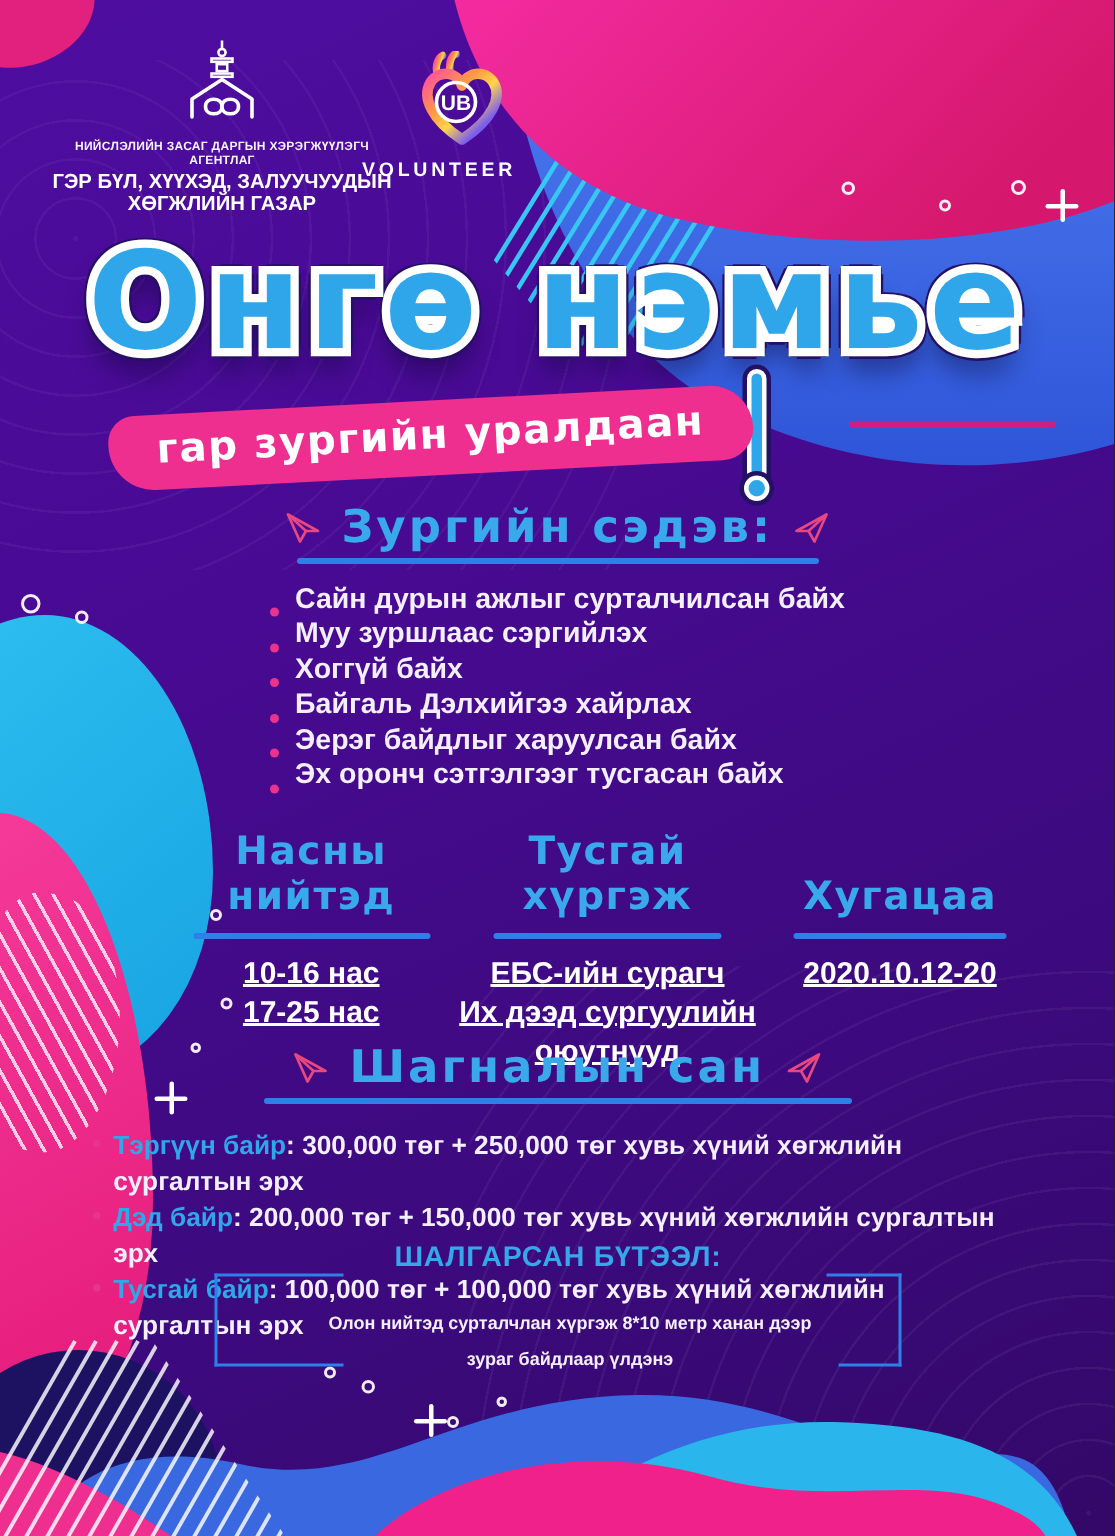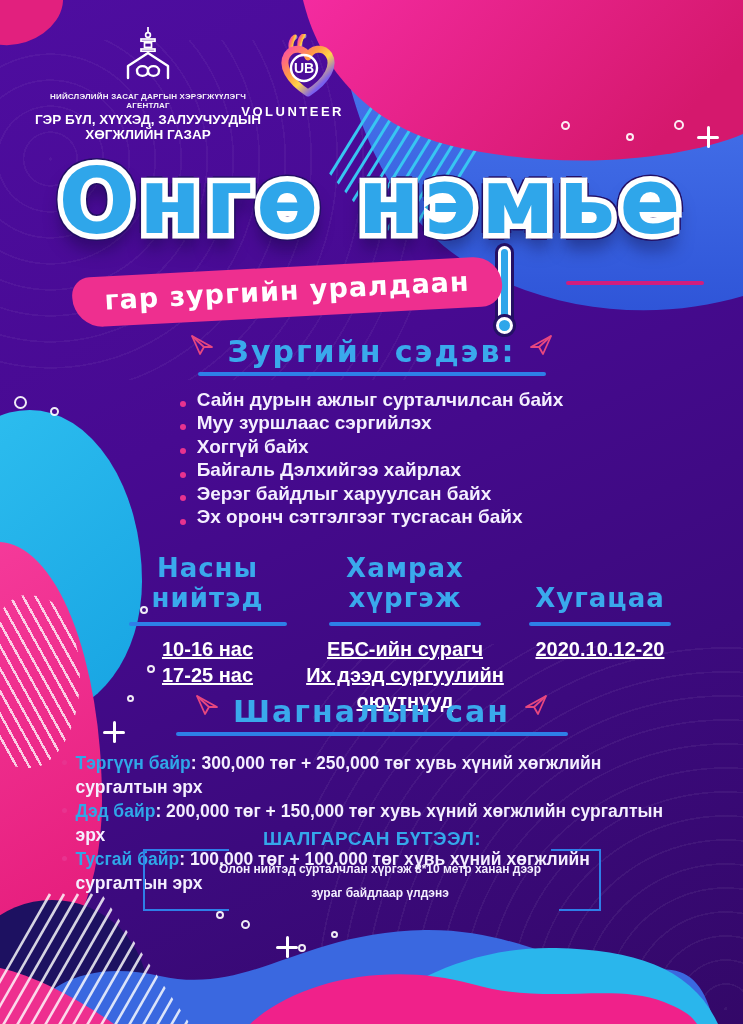--- a/index.html
+++ b/index.html
@@ -59,32 +59,32 @@
         border:3px solid #fff;border-radius:8px;box-shadow:0 0 0 3px #241065;}
   .drip i{position:absolute;left:-5px;bottom:-9px;width:17px;height:17px;background:#2fa6ea;
         border:3px solid #fff;border-radius:50%;box-shadow:0 0 0 3px #241065;}
   .badge{position:absolute;top:267px;left:287px;transform:translateX(-50%) rotate(-3deg);
         background:#ee2f8f;color:#fff;font-weight:bold;font-size:27px;letter-spacing:1px;
         padding:8px 32px 11px;border-radius:20px 32px 24px 34px;white-space:nowrap;
         font-family:"DejaVu Sans",sans-serif;}
   .pink-line{position:absolute;left:566px;top:281px;width:138px;height:3.5px;background:#d01e7e;border-radius:2px;}
 
   
-  .sec-head{display:flex;justify-content:center;align-items:flex-start;gap:14px;}
+  .sec-head{display:flex;justify-content:center;align-items:center;gap:14px;}
   .sec-head h2{margin:0;color:#3aa9ec;font-family:"DejaVu Sans",sans-serif;
         font-size:30px;font-weight:bold;letter-spacing:2px;}
   .plane{display:inline-flex;}
   .plane.left{transform:scaleX(-1);}
   .rule{height:3.5px;background:#2e7fe8;border-radius:2px;}
 
   
   .themes{position:absolute;top:334px;left:0;width:743px;text-align:center;}
   .rule-themes{width:348px;margin:3px auto 0;}
   .themes ul{display:inline-block;text-align:left;list-style:none;margin:12px 0 0;padding:0;}
-  .themes li{display:flex;align-items:center;gap:11px;font-size:19px;line-height:23.6px;
+  .themes li{display:flex;align-items:flex-end;gap:11px;font-size:19px;line-height:23.6px;
         font-weight:600;color:#f4efff;}
   .dot{flex:0 0 auto;width:6px;height:6px;border-radius:50%;background:#e8338f;margin-top:9px;}
 
   
   .info-row{position:absolute;top:545px;left:120px;width:565px;display:flex;justify-content:space-between;}
   .col{text-align:center;}
   .col1{width:175px;}.col2{width:215px;}.col3{width:170px;}
   .col-head{height:68px;display:flex;flex-direction:column;justify-content:flex-end;
         color:#3aa9ec;font-family:"DejaVu Sans",sans-serif;font-size:26px;font-weight:bold;
         line-height:30px;letter-spacing:1px;}
@@ -102,21 +102,21 @@
   .prize-label{color:#2fa7e8;font-weight:bold;white-space:nowrap;}
 
   
   .footer-box{position:absolute;top:827px;left:143px;width:458px;height:88px;text-align:center;}
   .br-l,.br-r{position:absolute;top:22px;bottom:4px;border:2px solid #2e7fe8;}
   .br-l{left:0;width:86px;border-right:none;}
   .br-r{right:0;width:50px;border-left:none;border-bottom:none;}
   .br-r::after{content:"";position:absolute;right:-2px;bottom:0;width:42px;height:2px;background:#2e7fe8;}
   .fb-head{position:relative;color:#35a7ea;font-weight:bold;font-size:19px;letter-spacing:.5px;}
   .fb-line{position:relative;color:#f4efff;font-weight:600;font-size:12px;line-height:24px;margin-left:16px;}
-  .fb-head{margin-top:1px;margin-bottom:7px;}
+  .fb-head{margin-top:1px;margin-bottom:20px;}
 </style>
 </head>
 <body>
 
 <div class="poster">
 
   <div class="tex tex-tl"></div>
   <div class="tex tex-br"></div>
 
   <svg class="top-decor" width="743" height="340" viewBox="0 0 743 340">
@@ -312,21 +312,21 @@
       <div class="col-head">
         <div>Насны</div>
         <div>нийтэд</div>
       </div>
       <div class="rule"></div>
       <div class="col-val">10-16 нас</div>
       <div class="col-val">17-25 нас</div>
     </div>
     <div class="col col2">
       <div class="col-head">
-        <div>Хамрах</div>
+        <div>Тусгай</div>
         <div>хүргэж</div>
       </div>
       <div class="rule"></div>
       <div class="col-val">ЕБС-ийн сурагч</div>
       <div class="col-val">Их дээд сургуулийн</div>
       <div class="col-val">оюутнууд</div>
     </div>
     <div class="col col3">
       <div class="col-head">
         <div>Хугацаа</div>

